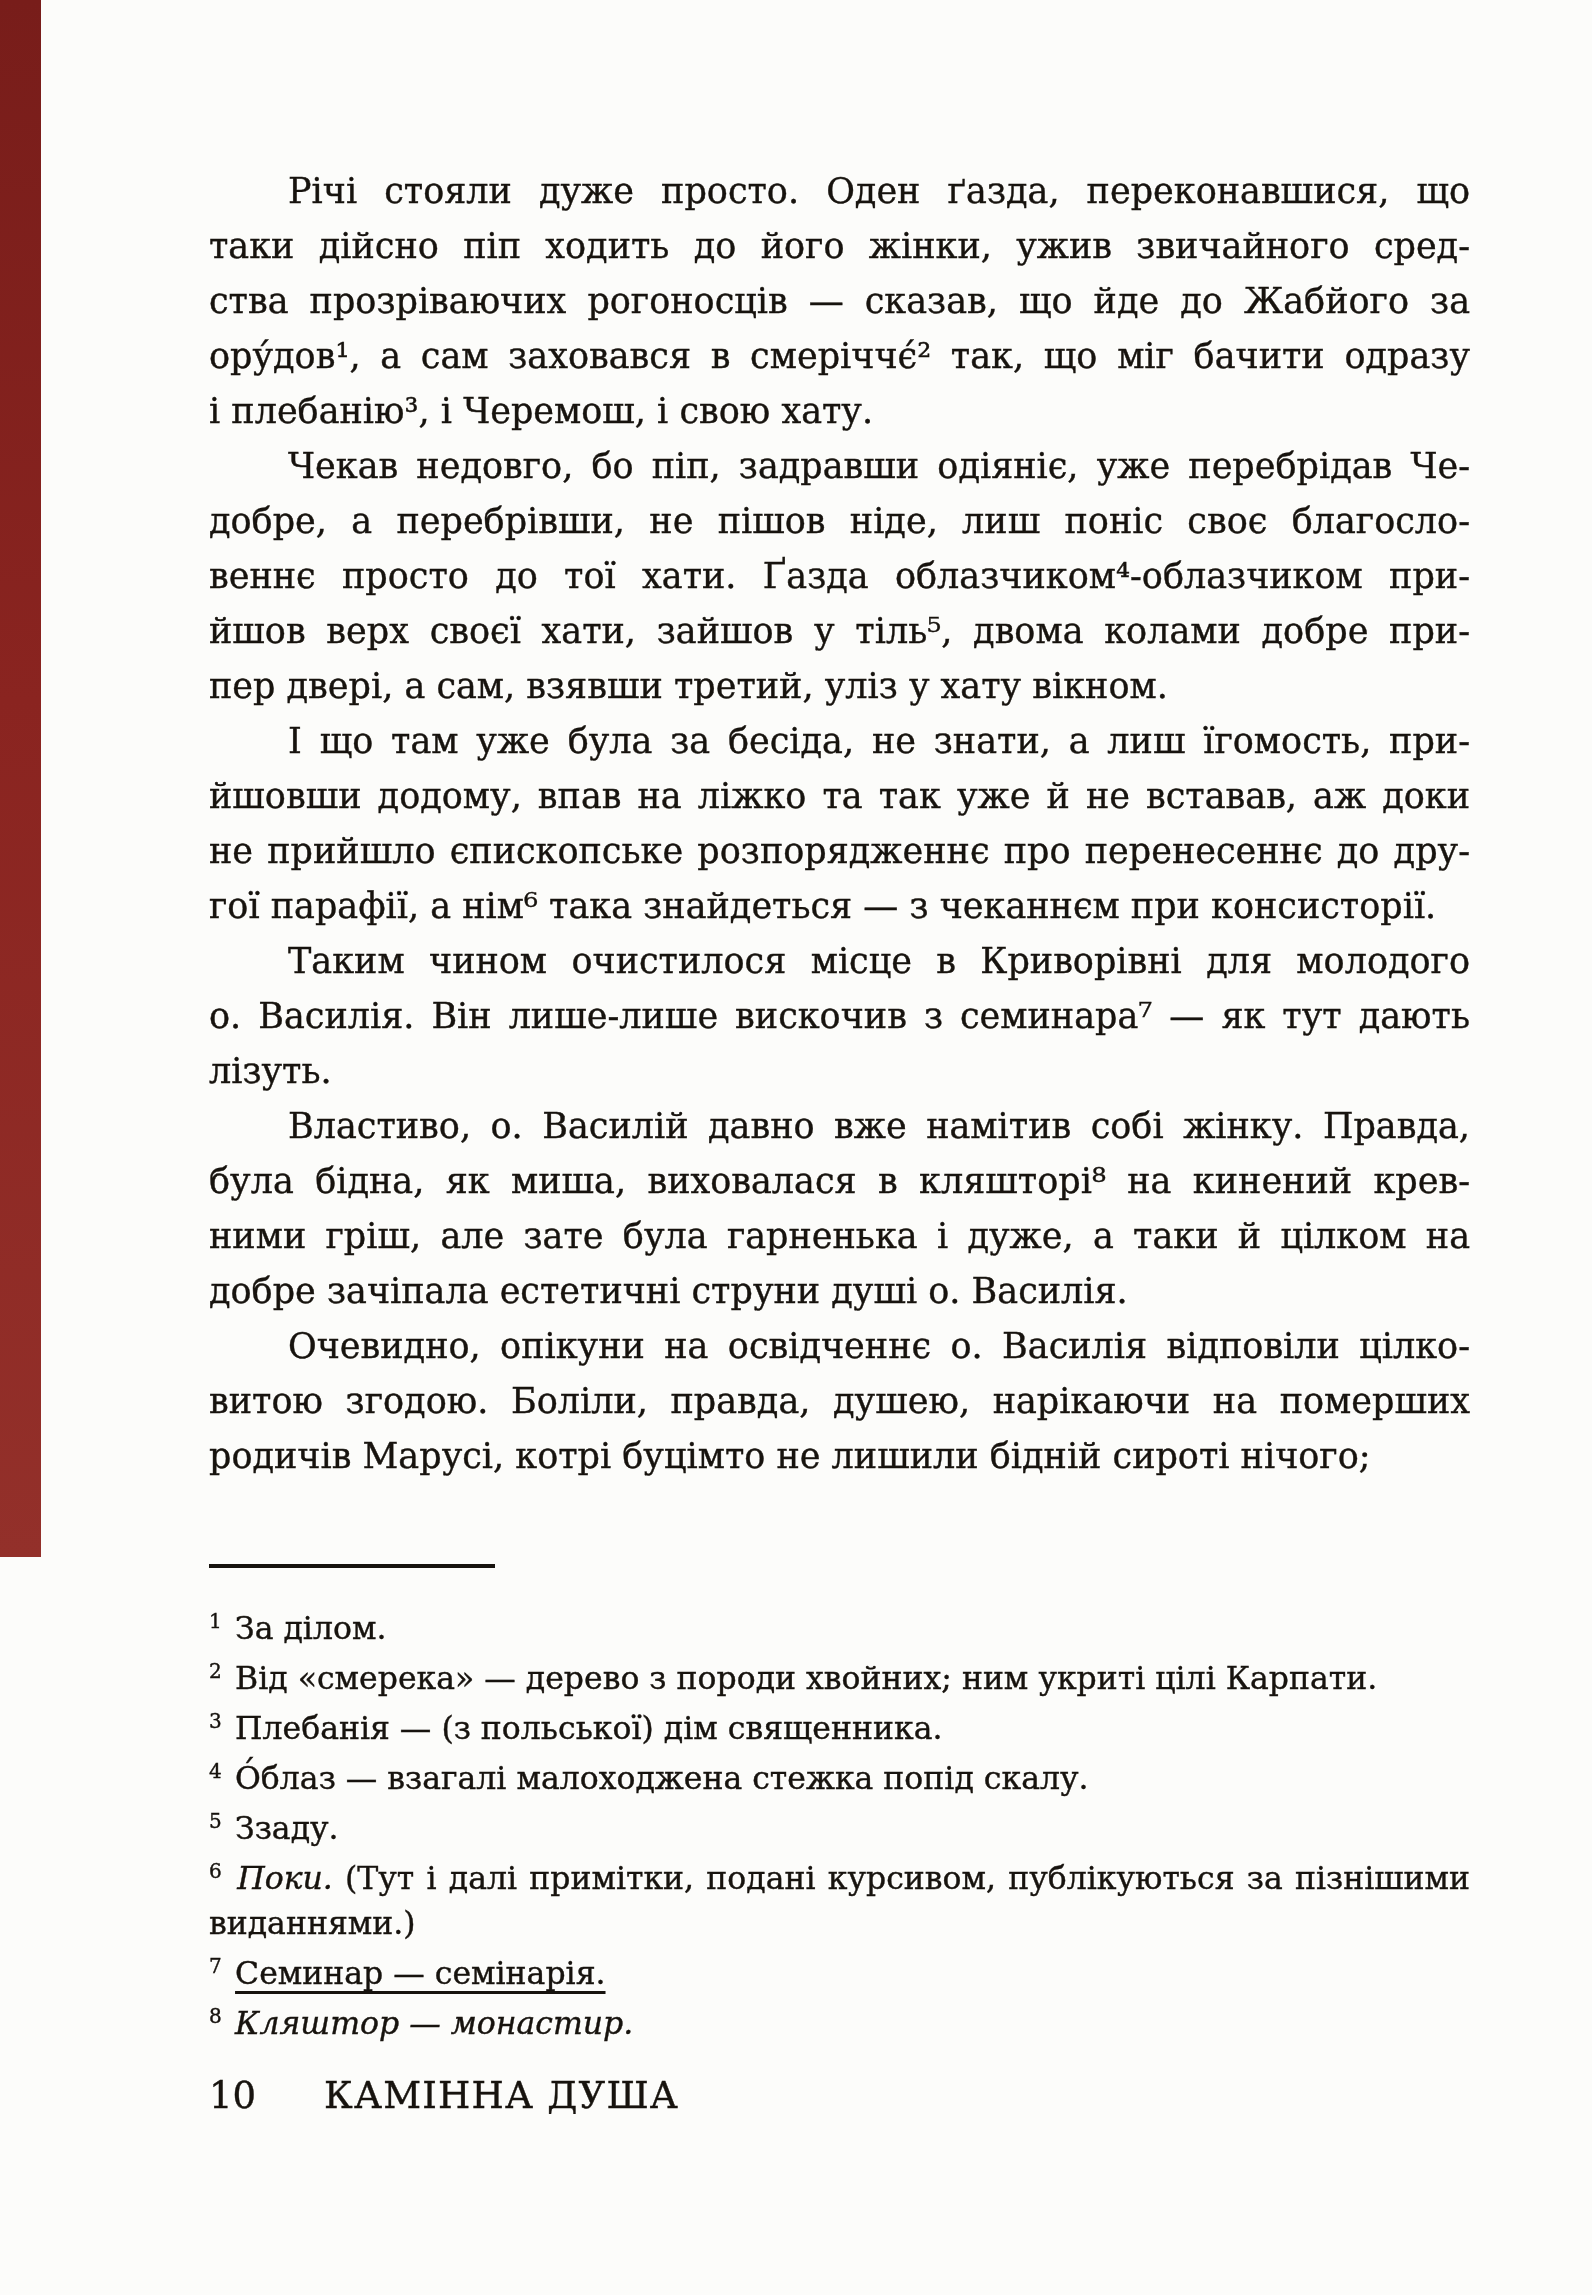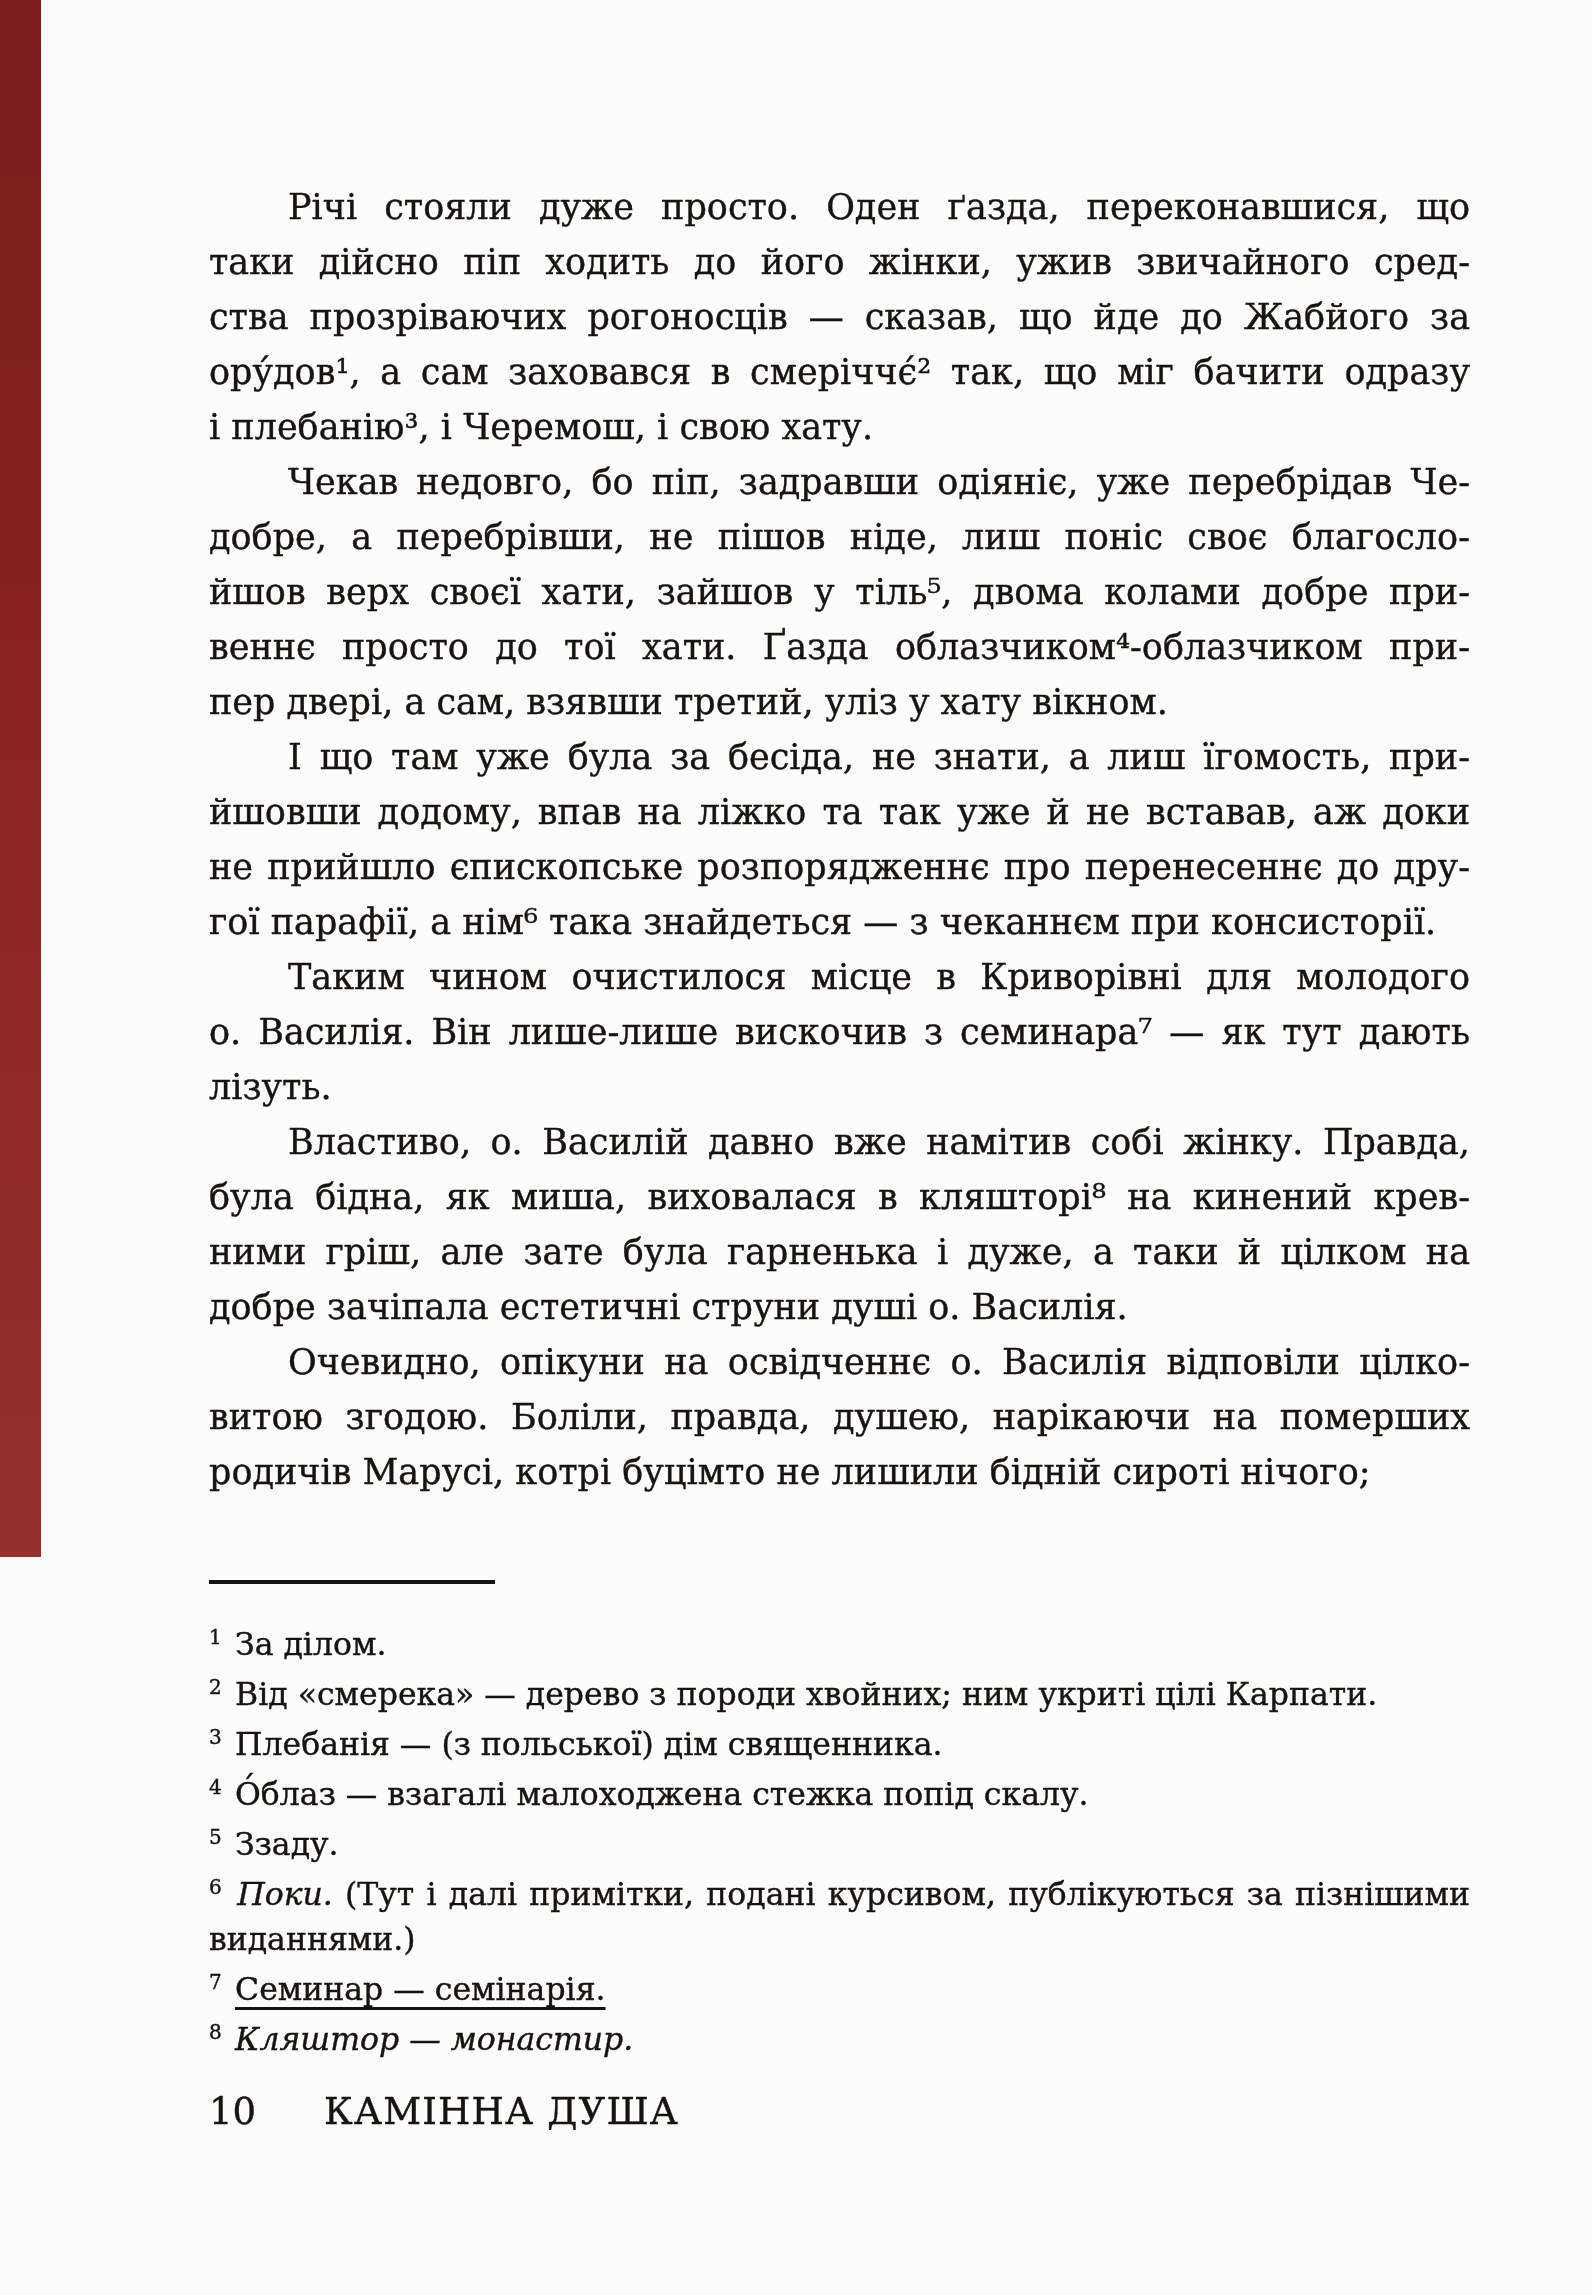--- a/index.html
+++ b/index.html
@@ -20,21 +20,21 @@
     background:var(--paper);
     overflow:hidden;
   }
   
   .spine-edge{
     position:absolute; left:0; top:0;
     width:41px; height:1557px;
     background:linear-gradient(180deg,#781d1a 0%,#8a2420 45%,#93302a 100%);
   }
   .content{
-    position:absolute; left:209px; top:180px; width:1261px;
+    position:absolute; left:209px; top:164px; width:1261px;
     color:var(--ink);
     -webkit-text-stroke:0.4px currentColor;
   }
   .body-text{ font-size:35px; line-height:55px; }
   .para{ margin:0; }
   .para .line{
     text-align:justify;
     text-align-last:justify;
     white-space:normal;
   }
@@ -82,22 +82,22 @@
         <div class="para">
           <div class="line first">Річі стояли дуже просто. Оден ґазда, переконавшися, що</div>
           <div class="line">таки дійсно піп ходить до його жінки, ужив звичайного сред-</div>
           <div class="line">ства прозріваючих рогоносців — сказав, що йде до Жабйого за</div>
           <div class="line">ору́дов¹, а сам заховався в смеріччє́² так, що міг бачити одразу</div>
           <div class="line last">і плебанію³, і Черемош, і свою хату.</div>
         </div>
         <div class="para">
           <div class="line first">Чекав недовго, бо піп, задравши одіяніє, уже перебрідав Че-</div>
           <div class="line">добре, а перебрівши, не пішов ніде, лиш поніс своє благосло-</div>
+          <div class="line">веннє просто до тої хати. Ґазда облазчиком⁴-облазчиком при-</div>
           <div class="line">йшов верх своєї хати, зайшов у тіль⁵, двома колами добре при-</div>
-          <div class="line">веннє просто до тої хати. Ґазда облазчиком⁴-облазчиком при-</div>
           <div class="line last">пер двері, а сам, взявши третий, уліз у хату вікном.</div>
         </div>
         <div class="para">
           <div class="line first">І що там уже була за бесіда, не знати, а лиш їгомость, при-</div>
           <div class="line">йшовши додому, впав на ліжко та так уже й не вставав, аж доки</div>
           <div class="line">не прийшло єпископське розпорядженнє про перенесеннє до дру-</div>
           <div class="line last">гої парафії, а нім⁶ така знайдеться — з чеканнєм при консисторії.</div>
         </div>
         <div class="para">
           <div class="line first">Таким чином очистилося місце в Криворівні для молодого</div>

